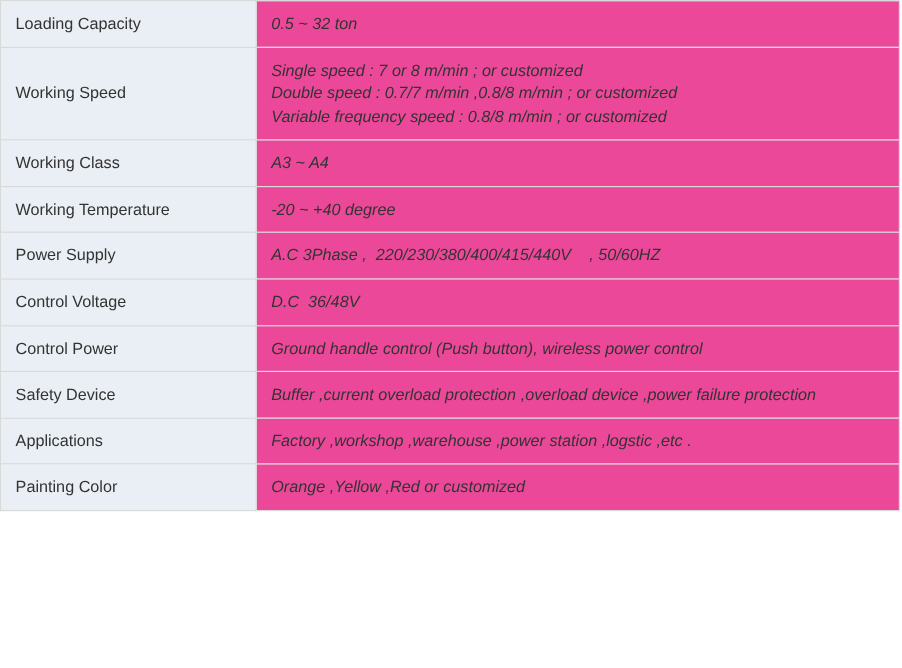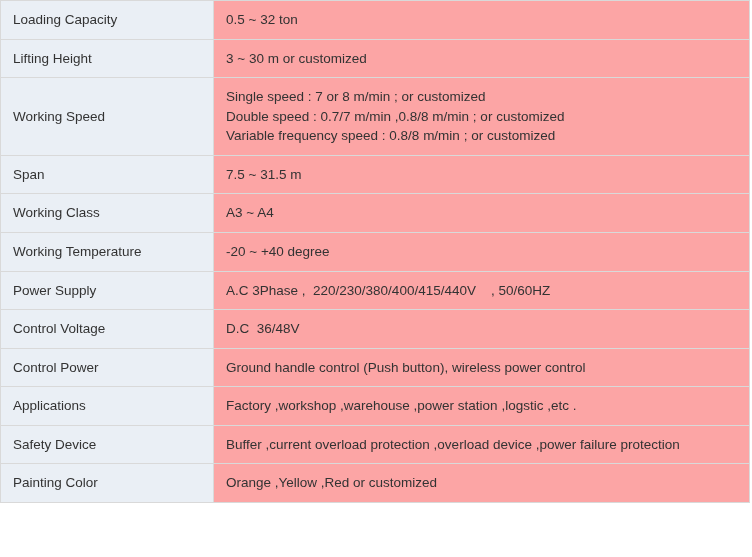--- a/index.html
+++ b/index.html
@@ -28,57 +28,46 @@
     line-height: 1.45;
     vertical-align: middle;
     margin-left: 46px;
   }
   .spec-table td.label {
     width: 188px;
     background: #eaeff5;
     color: #333333;
   }
   .spec-table td.value {
-    background: #fca5a5;
+    background: #ec4899;
     color: #333333;
+    font-style: italic;
   }
   .value .line {
     display: block;
     white-space: pre-wrap;
   }
 </style>
 </head>
 <body>
 
 <table class="spec-table">
   <tbody>
       <tr>
         <td class="label">Loading Capacity</td>
         <td class="value">
           <span class="line">0.5 ~ 32 ton</span>
         </td>
       </tr>
       <tr>
-        <td class="label">Lifting Height</td>
-        <td class="value">
-          <span class="line">3 ~ 30 m or customized</span>
-        </td>
-      </tr>
-      <tr>
         <td class="label">Working Speed</td>
         <td class="value">
           <span class="line">Single speed : 7 or 8 m/min ; or customized</span>
           <span class="line">Double speed : 0.7/7 m/min ,0.8/8 m/min ; or customized</span>
           <span class="line">Variable frequency speed : 0.8/8 m/min ; or customized</span>
-        </td>
-      </tr>
-      <tr>
-        <td class="label">Span</td>
-        <td class="value">
-          <span class="line">7.5 ~ 31.5 m</span>
         </td>
       </tr>
       <tr>
         <td class="label">Working Class</td>
         <td class="value">
           <span class="line">A3 ~ A4</span>
         </td>
       </tr>
       <tr>
         <td class="label">Working Temperature</td>
@@ -98,29 +87,29 @@
           <span class="line">D.C  36/48V</span>
         </td>
       </tr>
       <tr>
         <td class="label">Control Power</td>
         <td class="value">
           <span class="line">Ground handle control (Push button), wireless power control</span>
         </td>
       </tr>
       <tr>
+        <td class="label">Safety Device</td>
+        <td class="value">
+          <span class="line">Buffer ,current overload protection ,overload device ,power failure protection</span>
+        </td>
+      </tr>
+      <tr>
         <td class="label">Applications</td>
         <td class="value">
           <span class="line">Factory ,workshop ,warehouse ,power station ,logstic ,etc .</span>
-        </td>
-      </tr>
-      <tr>
-        <td class="label">Safety Device</td>
-        <td class="value">
-          <span class="line">Buffer ,current overload protection ,overload device ,power failure protection</span>
         </td>
       </tr>
       <tr>
         <td class="label">Painting Color</td>
         <td class="value">
           <span class="line">Orange ,Yellow ,Red or customized</span>
         </td>
       </tr>
     </tbody>
 </table>

